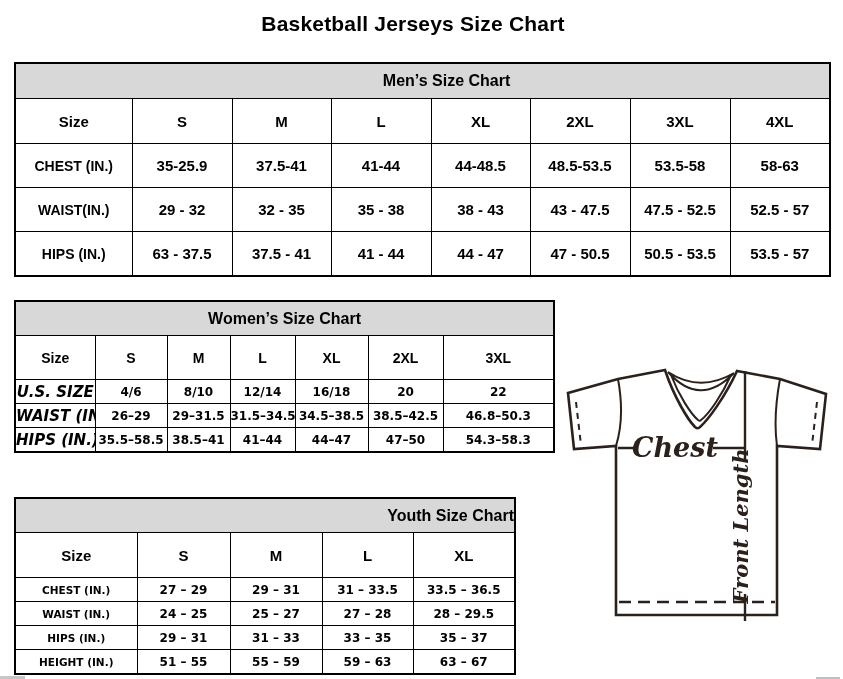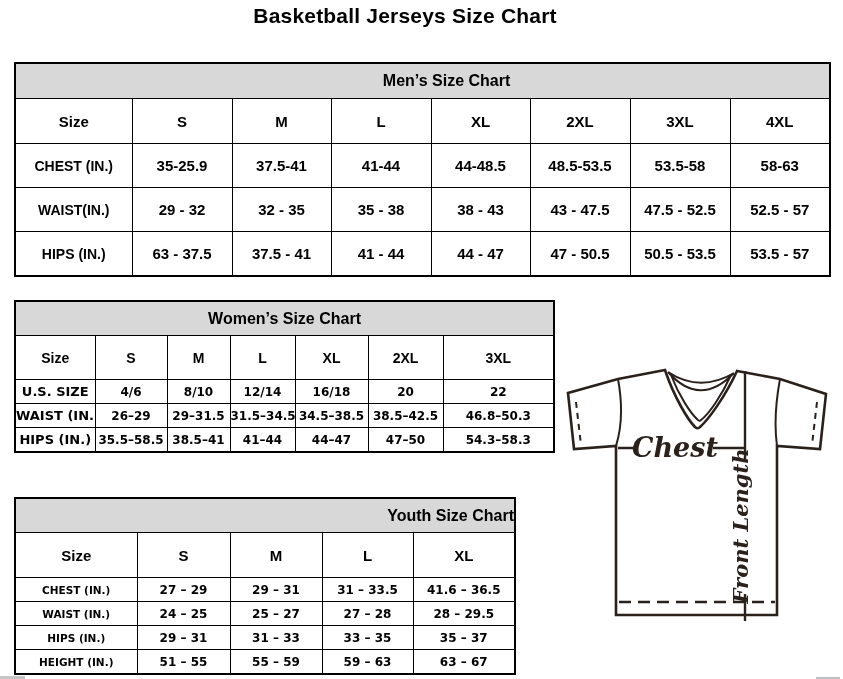--- a/index.html
+++ b/index.html
@@ -1,21 +1,21 @@
 <!DOCTYPE html>
 <html><head>
 <meta charset="utf-8">
 <style>
   html,body{margin:0;padding:0;background:#ffffff;}
   #canvas{
     position:relative;width:843px;height:679px;background:#ffffff;
     overflow:hidden;font-family:"Liberation Sans",sans-serif;color:#000;
   }
   #page-title{
-    position:absolute;left:0;top:4px;width:810px;margin:0;
+    position:absolute;left:0;top:4px;width:810px;margin:8px;
     text-align:center;font-size:21px;font-weight:bold;letter-spacing:0.2px;
   }
   table.size-table{
     position:absolute;border-collapse:collapse;table-layout:fixed;
     background:#fff;border:2px solid #000;
   }
   table.size-table td{
     border:1px solid #000;text-align:center;vertical-align:middle;
     font-weight:bold;padding:0;overflow:hidden;white-space:nowrap;
   }
@@ -24,21 +24,21 @@
   #men{left:14px;top:62px;width:815px;}
   #men td.band{height:34px;padding-left:48px;}
   #men tr.hdr td{height:44px;font-size:15px;}
   #men tr.row td{height:43px;font-size:15px;}
   #men tr.row td.lbl{font-size:14px;}
   
   #women{left:14px;top:300px;width:539px;}
   #women td.band{height:33px;}
   #women tr.hdr td{height:43px;font-size:14px;}
   #women tr.row td{height:23px;font-size:12px;font-family:"DejaVu Sans",sans-serif;}
-  #women tr.row td.lbl{font-size:13px;}
+  #women tr.row td.lbl{font-size:15px;font-style:italic;}
   
   #youth{left:14px;top:497px;width:500px;}
   #youth td.band{height:33px;text-align:right;}
   #youth tr.hdr td{height:44px;font-size:15px;}
   #youth tr.row td{height:23px;font-size:12px;font-family:"DejaVu Sans",sans-serif;}
   #youth tr.row td.lbl{font-size:10.5px;}
   
   #jersey{position:absolute;left:558px;top:362px;}
   #jersey .ln{stroke:#2b211c;fill:none;}
   #jersey text{
@@ -184,21 +184,21 @@
       <td>S</td>
       <td>M</td>
       <td>L</td>
       <td>XL</td>
     </tr>
     <tr class="row">
       <td class="lbl">CHEST (IN.)</td>
       <td>27 – 29</td>
       <td>29 – 31</td>
       <td>31 – 33.5</td>
-      <td>41.6 – 36.5</td>
+      <td>33.5 – 36.5</td>
     </tr>
     <tr class="row">
       <td class="lbl">WAIST (IN.)</td>
       <td>24 – 25</td>
       <td>25 – 27</td>
       <td>27 – 28</td>
       <td>28 – 29.5</td>
     </tr>
     <tr class="row">
       <td class="lbl">HIPS (IN.)</td>

